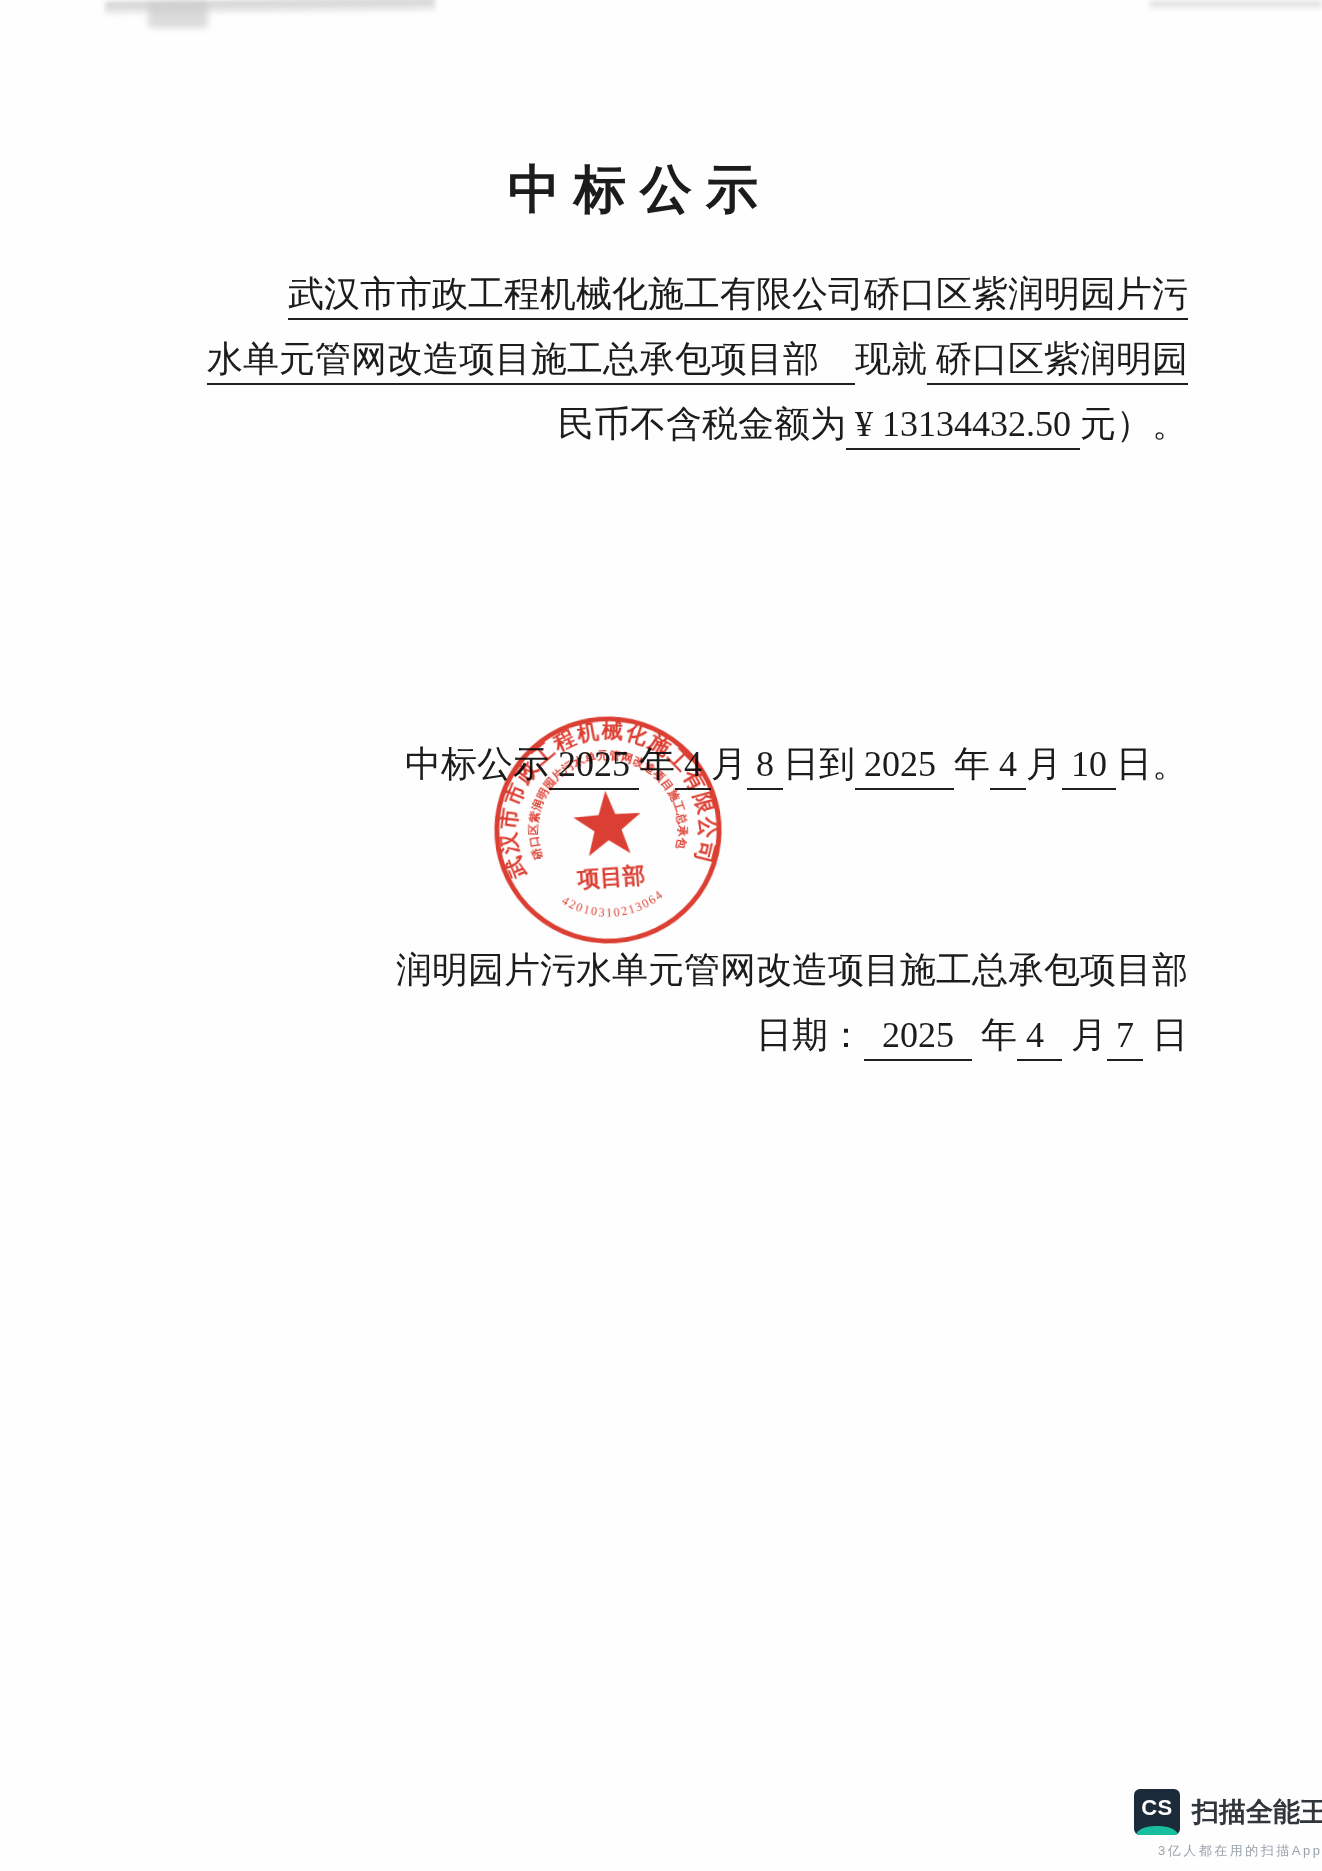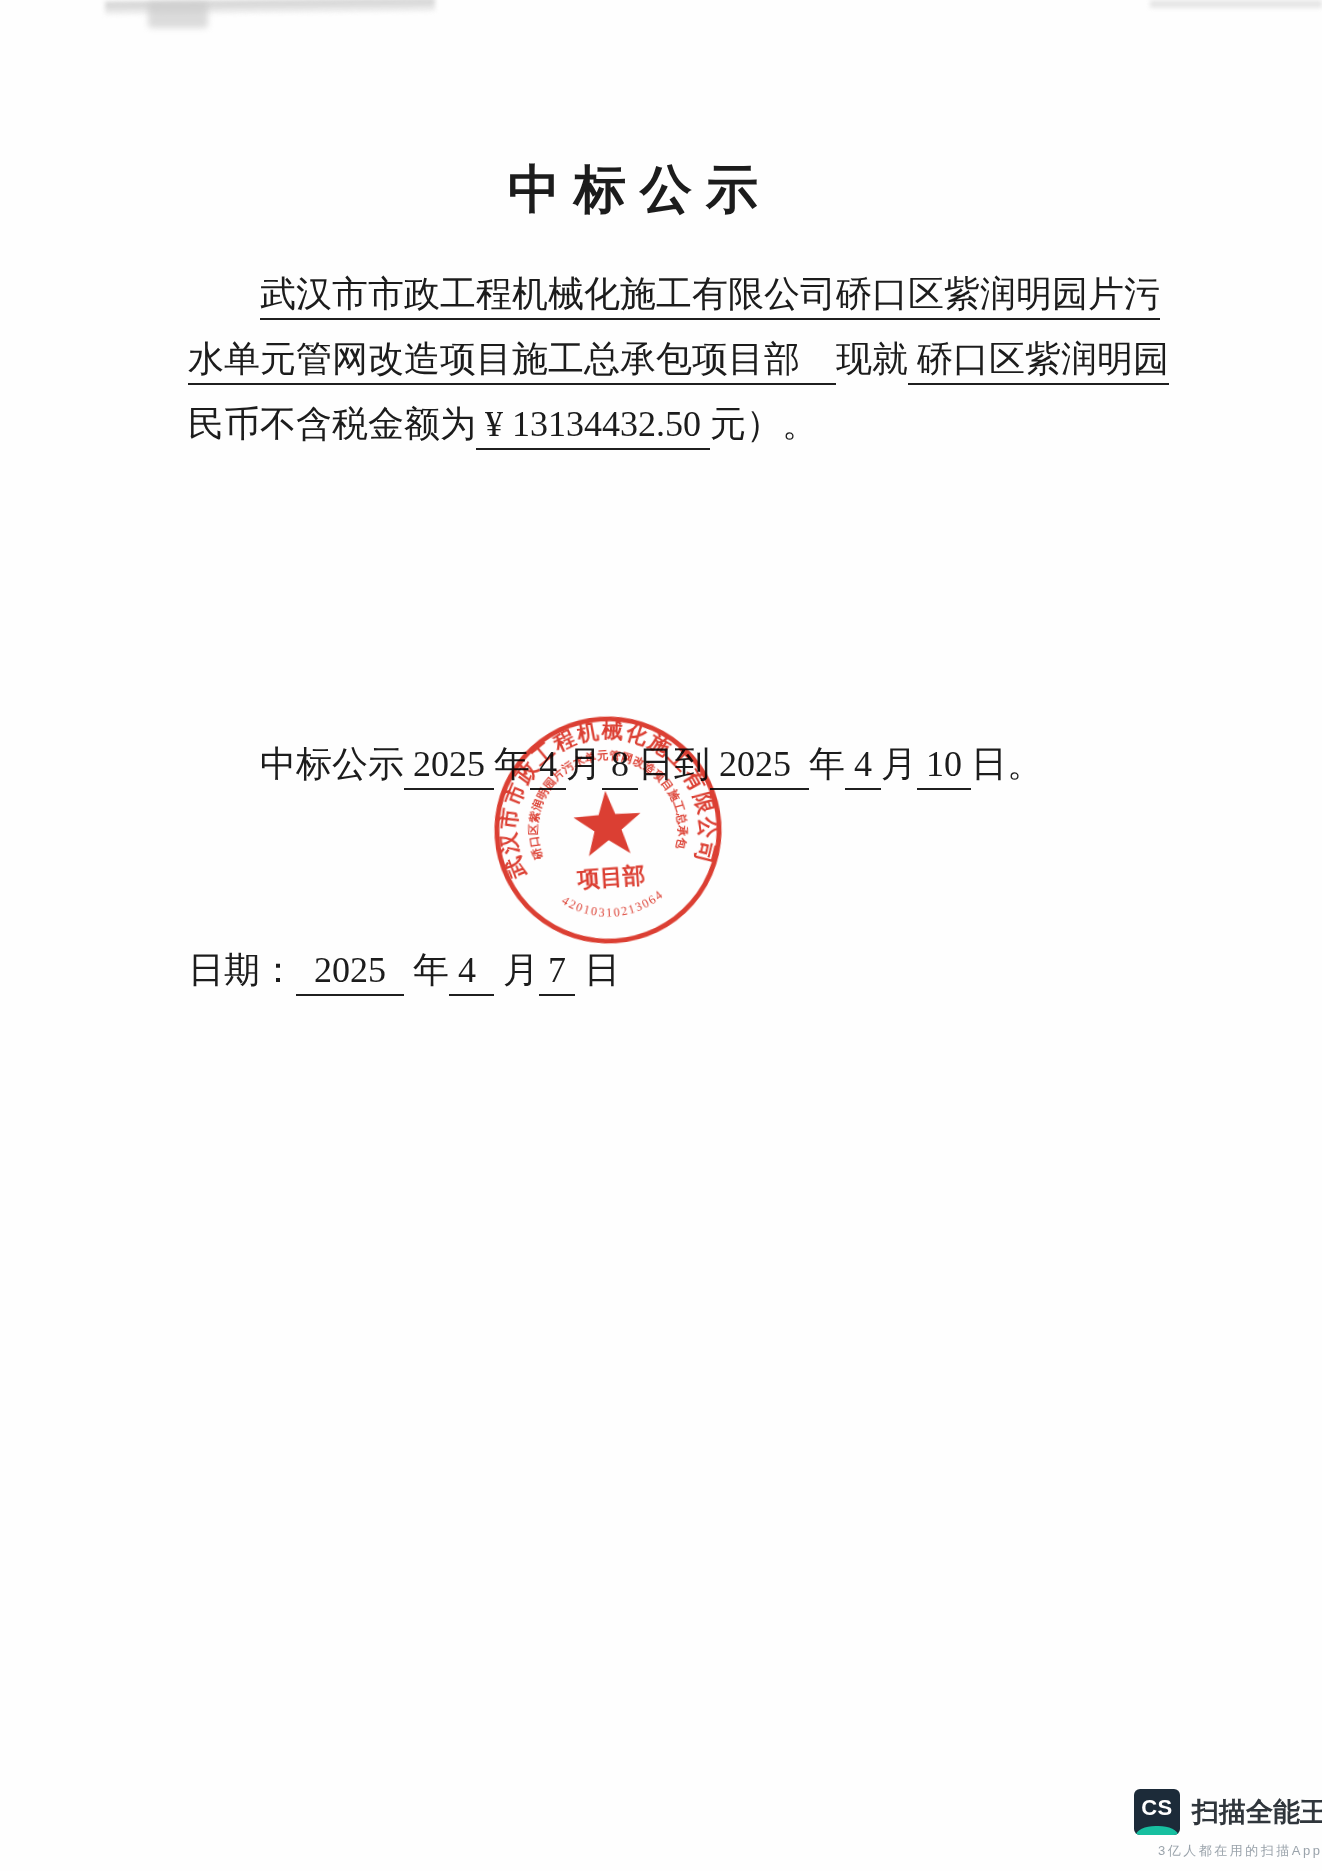--- a/index.html
+++ b/index.html
@@ -18,21 +18,21 @@
   .a3{left:1150px;top:0;width:172px;height:8px;background:#dcdcdc;filter:blur(2px);opacity:.7;}
 
   .title{
     position:absolute;left:185px;top:155px;width:910px;margin:0;
     text-align:center;font-size:52px;font-weight:700;letter-spacing:14px;
   }
   .para{position:absolute;left:188px;width:1000px;}
   .p1{top:262px;}
   .p2{top:732px;}
   .p3{top:938px;}
-  .line{white-space:nowrap;font-size:36px;line-height:65px;letter-spacing:0px;}
+  .line{white-space:nowrap;font-size:36px;line-height:65px;letter-spacing:0px;text-align:right;}
   .line .u{border-bottom:2.5px solid #1f1f1f;padding-bottom:4px;}
 
   
   .stamp{
     position:absolute;left:490px;top:712px;width:236px;height:236px;
     color:#d92a1c;fill:#d92a1c;
     mix-blend-mode:multiply;opacity:.9;
     transform:rotate(-4deg);
     filter:blur(0.4px);
   }
@@ -65,20 +65,21 @@
     <div class="line"><span>　　</span><span class="u">武汉市市政工程机械化施工有限公司硚口区紫润明园片污</span></div>
     <div class="line"><span class="u">水单元管网改造项目施工总承包项目部　</span><span>现就</span><span class="u">&nbsp;硚口区紫润明园</span></div>
     <div class="line"><span>民币不含税金额为</span><span class="u">&nbsp;¥&nbsp;13134432.50&nbsp;</span><span>元）。</span></div>
   </div>
 
   <div class="para p2">
     <div class="line"><span>　　中标公示</span><span class="u">&nbsp;2025&nbsp;</span><span>年</span><span class="u">&nbsp;4&nbsp;</span><span>月</span><span class="u">&nbsp;8&nbsp;</span><span>日到</span><span class="u">&nbsp;2025&nbsp;&nbsp;</span><span>年</span><span class="u">&nbsp;4&nbsp;</span><span>月</span><span class="u">&nbsp;10&nbsp;</span><span>日。</span></div>
   </div>
 
   <div class="para p3">
+    <div class="line"><span>润明园片污水单元管网改造项目施工总承包项目部</span></div>
     <div class="line"><span>日期：</span><span class="u">&nbsp;&nbsp;2025&nbsp;&nbsp;</span><span>&nbsp;年</span><span class="u">&nbsp;4&nbsp;&nbsp;</span><span>&nbsp;月</span><span class="u">&nbsp;7&nbsp;</span><span>&nbsp;日</span></div>
   </div>
 
   <svg class="stamp" viewBox="0 0 240 240" aria-hidden="true">
     <defs>
       <path id="arcOuter" d="M 34.8 159.7 A 94 94 0 1 1 205.2 159.7" fill="none"></path>
       <path id="arcInner" d="M 61 161.3 A 72 72 0 1 1 179 161.3" fill="none"></path>
       <path id="arcNum" d="M 63.4 187.4 A 88 88 0 0 0 176.6 187.4" fill="none"></path>
     </defs>
     <circle cx="120" cy="120" r="113" fill="none" stroke="currentColor" stroke-width="5"></circle>

